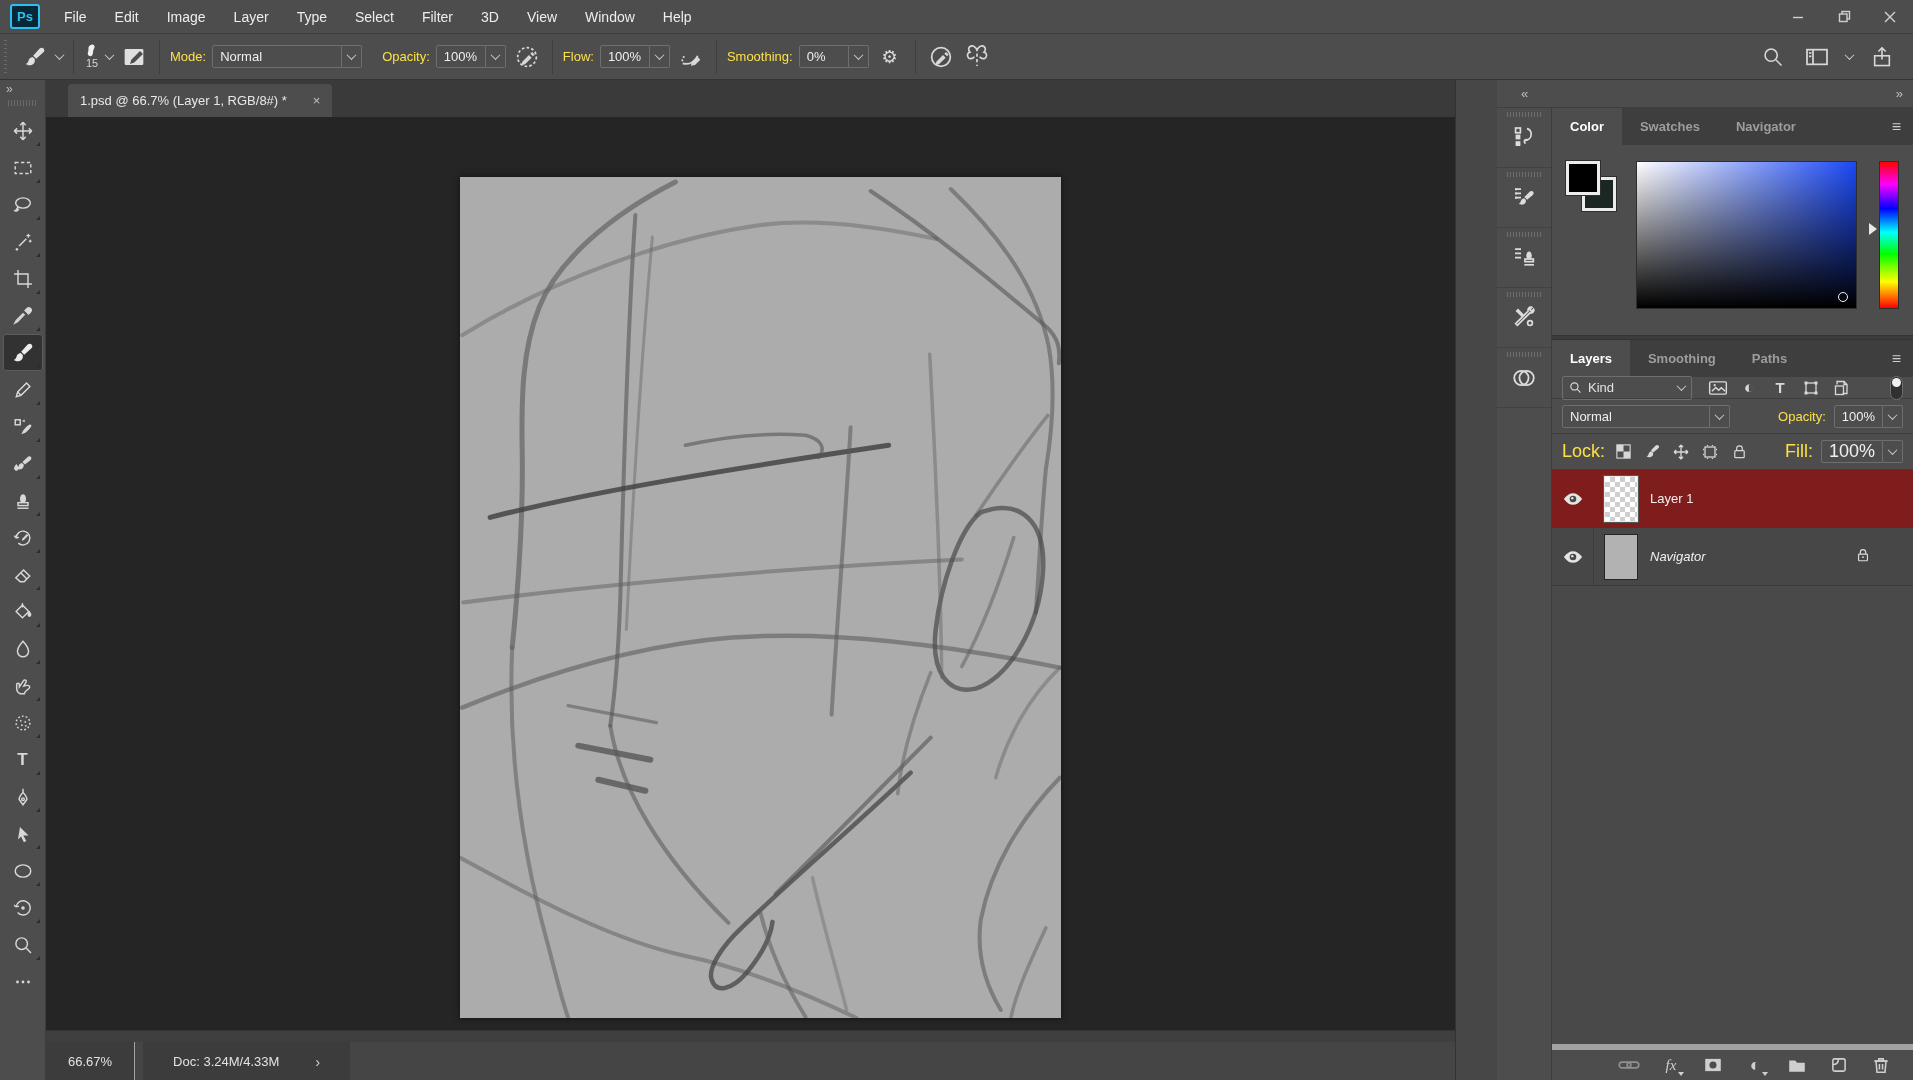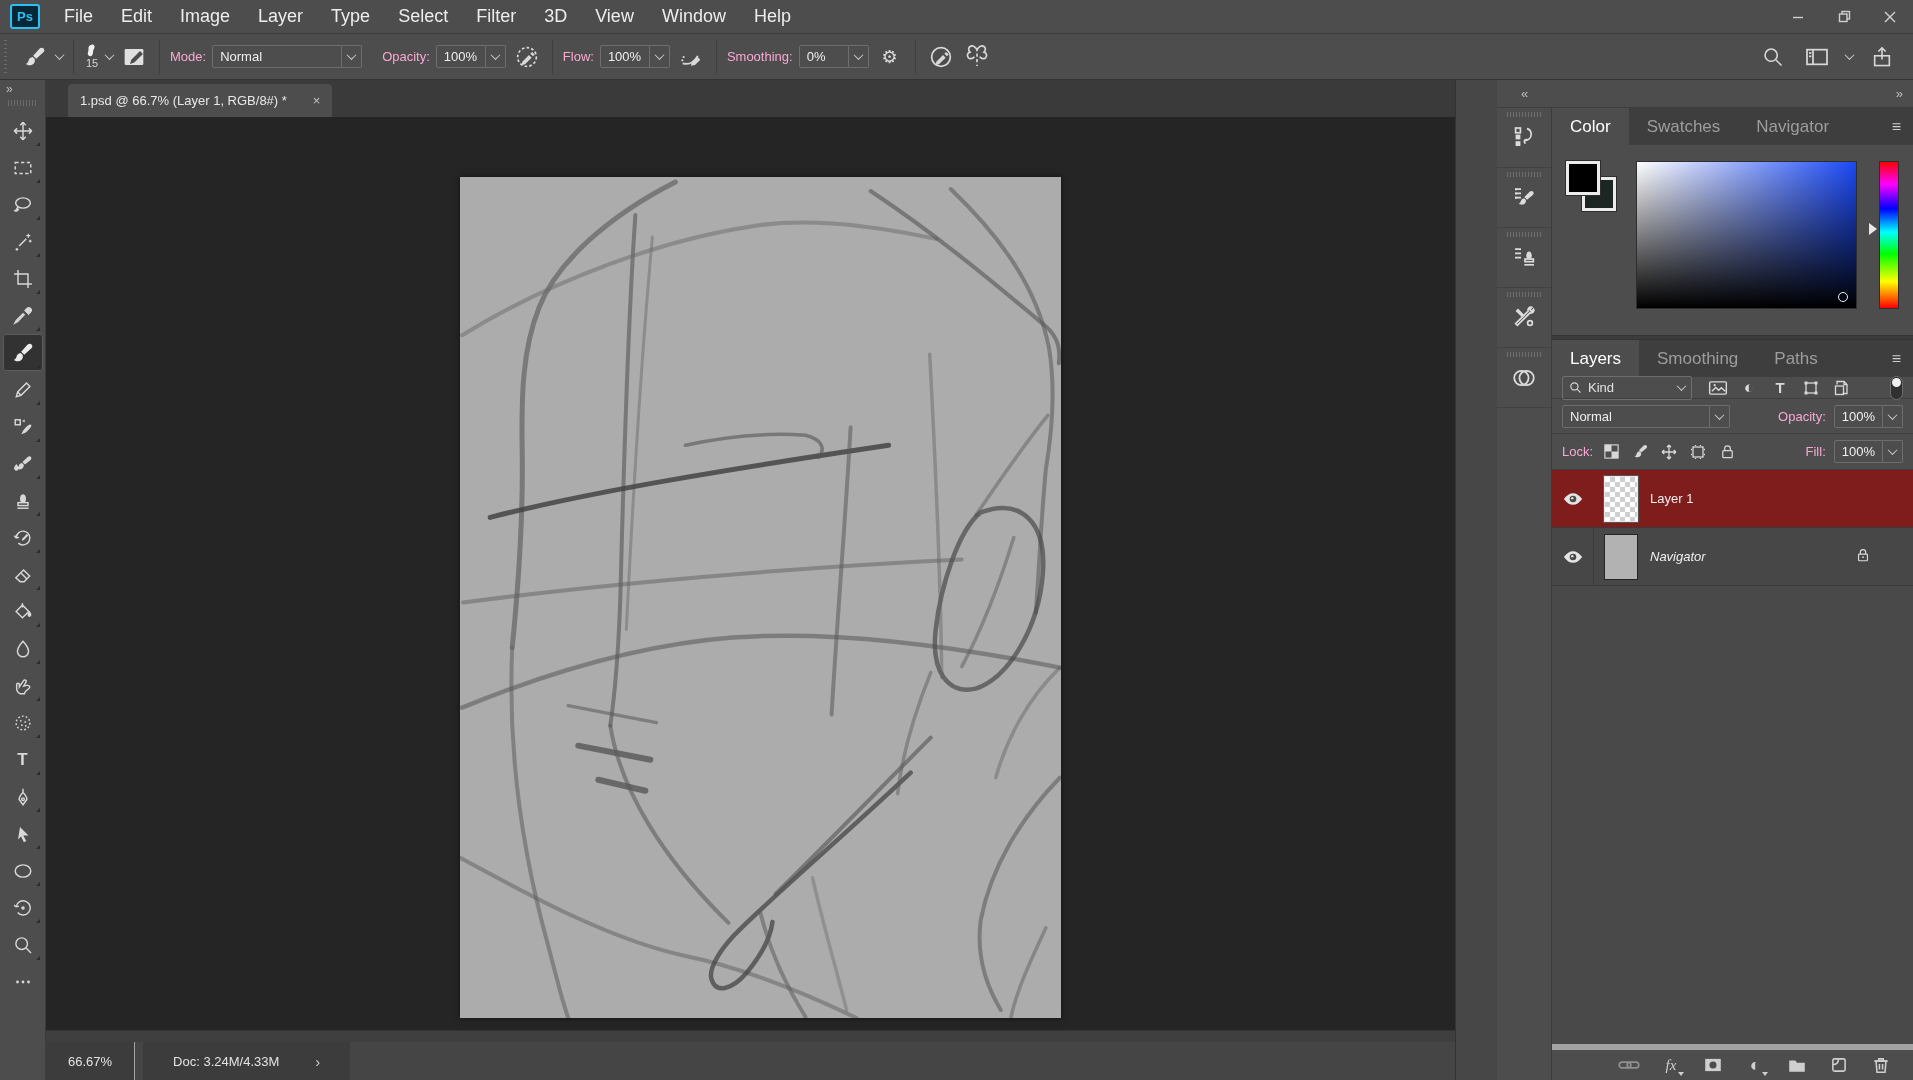--- a/index.html
+++ b/index.html
@@ -7,34 +7,34 @@
   body { font-family:"Liberation Sans", sans-serif; background:#4d4d4d; color:#e2e2e2;
          -webkit-user-select:none; user-select:none; }
   #app { position:relative; width:1913px; height:1080px; display:flex; flex-direction:column; }
 
   
   .titlebar { height:33px; background:#4d4d4d; display:flex; align-items:center; flex:0 0 auto; }
   .ps-logo { width:30px; height:25px; margin:0 12px 0 10px; background:#062836; border:2px solid #2bc0f4;
              border-radius:3px; color:#2bc0f4; font-size:13px; font-weight:bold;
              display:flex; align-items:center; justify-content:center; }
   .menus { display:flex; align-items:center; gap:4px; }
-  .menu-item { padding:6px 12px; font-size:18px; color:#ededed; cursor:default; }
+  .menu-item { padding:6px 12px; font-size:14px; color:#ededed; cursor:default; }
   .win-buttons { margin-left:auto; display:flex; height:33px; }
   .win-btn { width:46px; height:33px; display:flex; align-items:center; justify-content:center; }
   .win-btn svg { stroke:#cfcfcf; fill:none; stroke-width:1.4; }
 
   
   .optionsbar { height:47px; background:#4d4d4d; border-top:1px solid #3c3c3c; border-bottom:1px solid #333;
                 display:flex; align-items:center; flex:0 0 auto; font-size:13px; color:#d6d6d6; }
   .grip-v { width:8px; height:34px; margin-left:2px;
             background:repeating-linear-gradient(to bottom,#6a6a6a 0 1px,transparent 1px 4px);
             background-size:3px 100%; background-repeat:no-repeat; background-position:2px 0; }
   .ob-group { display:flex; align-items:center; gap:6px; padding:0 10px; }
   .ob-divider { width:1px; height:34px; background:#3e3e3e; }
-  .ob-label { color:#f9a8d4; }
+  .ob-label { color:#fde047; }
   .field { display:flex; align-items:stretch; height:23px; }
   .field .val { min-width:50px; padding:0 7px; display:flex; align-items:center; background:#4d4d4d;
                 border:1px solid #6e6e6e; border-radius:2px 0 0 2px; color:#efefef; }
   .field .chevbox { width:20px; border:1px solid #6e6e6e; border-left:none; border-radius:0 2px 2px 0;
                     display:flex; align-items:center; justify-content:center; }
   .field.wide .val { min-width:130px; }
   .chev { width:7px; height:7px; border-right:1.5px solid #c9c9c9; border-bottom:1.5px solid #c9c9c9;
           transform:rotate(45deg) translate(-1px,-1px); }
   .icon-btn { width:30px; height:30px; display:flex; align-items:center; justify-content:center; }
   .icon-btn svg { stroke:#d8d8d8; fill:none; stroke-width:1.3; }
@@ -85,21 +85,21 @@
   .right-header .rcol { margin-left:auto; padding-right:10px; }
   .right-body { flex:1; display:flex; min-height:0; }
 
   .dock { width:55px; background:#4d4d4d; border-right:1px solid #3c3c3c; display:flex; flex-direction:column; }
   .dock-cell { height:60px; border-bottom:1px solid #414141; display:flex; flex-direction:column; align-items:center; padding-top:4px; }
   .dock-grip { width:34px; height:5px; background:repeating-linear-gradient(to right,#6e6e6e 0 1px,transparent 1px 3px); margin-bottom:8px; }
   .dock-cell svg { stroke:#dcdcdc; fill:none; stroke-width:1.4; }
 
   .panels { flex:1; display:flex; flex-direction:column; background:#4d4d4d; min-height:0; }
   .tabsrow { height:37px; background:#3e3e3e; display:flex; align-items:stretch; flex:0 0 auto; }
-  .ptab { padding:0 18px; display:flex; align-items:center; font-size:17px; font-weight:normal; color:#9d9d9d; }
+  .ptab { padding:0 18px; display:flex; align-items:center; font-size:13px; font-weight:bold; color:#9d9d9d; }
   .ptab.active { background:#4d4d4d; color:#ffffff; }
   .tabsrow .pmenu { margin-left:auto; padding:0 12px; display:flex; align-items:center; color:#cfcfcf; font-size:16px; }
 
   
   .color-body { height:190px; display:flex; padding:16px 14px 14px 14px; gap:12px; flex:0 0 auto; }
   .fgbg { position:relative; width:58px; }
   .swatch { position:absolute; width:34px; height:34px; border:3px solid #ececec; box-shadow:0 0 0 1px #2e2e2e; }
   .swatch.bg { left:16px; top:16px; }
   .swatch.fg { left:0; top:0; z-index:2; }
   .sb-box { flex:1; height:148px; border:1px solid #2e2e2e;
@@ -118,21 +118,21 @@
   .filter-row { height:22px; font-size:13px; }
   .kind-field { display:flex; align-items:center; height:24px; border:1px solid #6e6e6e; border-radius:2px; padding:0 6px; gap:6px; width:130px; }
   .kind-field .chev { margin-left:auto; }
   .filter-icons { display:flex; align-items:center; gap:7px; margin-left:6px; }
   .ficon { width:24px; height:22px; display:flex; align-items:center; justify-content:center; }
   .ficon svg { stroke:#d8d8d8; fill:none; stroke-width:1.3; }
   .ficon .glyph { font-size:15px; font-weight:bold; }
   .pill { width:13px; height:24px; background:#303030; border:1px solid #6e6e6e; border-radius:7px; position:relative; margin-left:2px; }
   .pill::before { content:""; position:absolute; left:1px; top:1px; width:9px; height:9px; background:#f0f0f0; border-radius:50%; }
   .blend-row { height:35px; font-size:13px; }
-  .lock-row { height:36px; font-size:13px; }
+  .lock-row { height:36px; font-size:18px; }
   .lock-icons { display:flex; align-items:center; gap:9px; }
   .licon { width:20px; height:20px; display:flex; align-items:center; justify-content:center; }
   .licon svg { stroke:#d8d8d8; fill:none; stroke-width:1.3; }
   .layers-list { flex:1; background:#494949; overflow:hidden; }
   .layer-row { height:58px; display:flex; align-items:center; border-bottom:1px solid #3a3a3a; background:#474747; }
   .layer-row.selected { background:#7f1d1d; }
   .eye-cell { width:42px; align-self:stretch; border-right:1px solid #3c3c3c; display:flex; align-items:center; justify-content:center; }
   .thumb-cell { padding:0 12px 0 10px; display:flex; align-items:center; }
   .thumb { width:34px; height:46px; border:1px solid #252525; }
   .thumb.checker { border:1px solid #e8e8e8; outline:1px solid #555;

